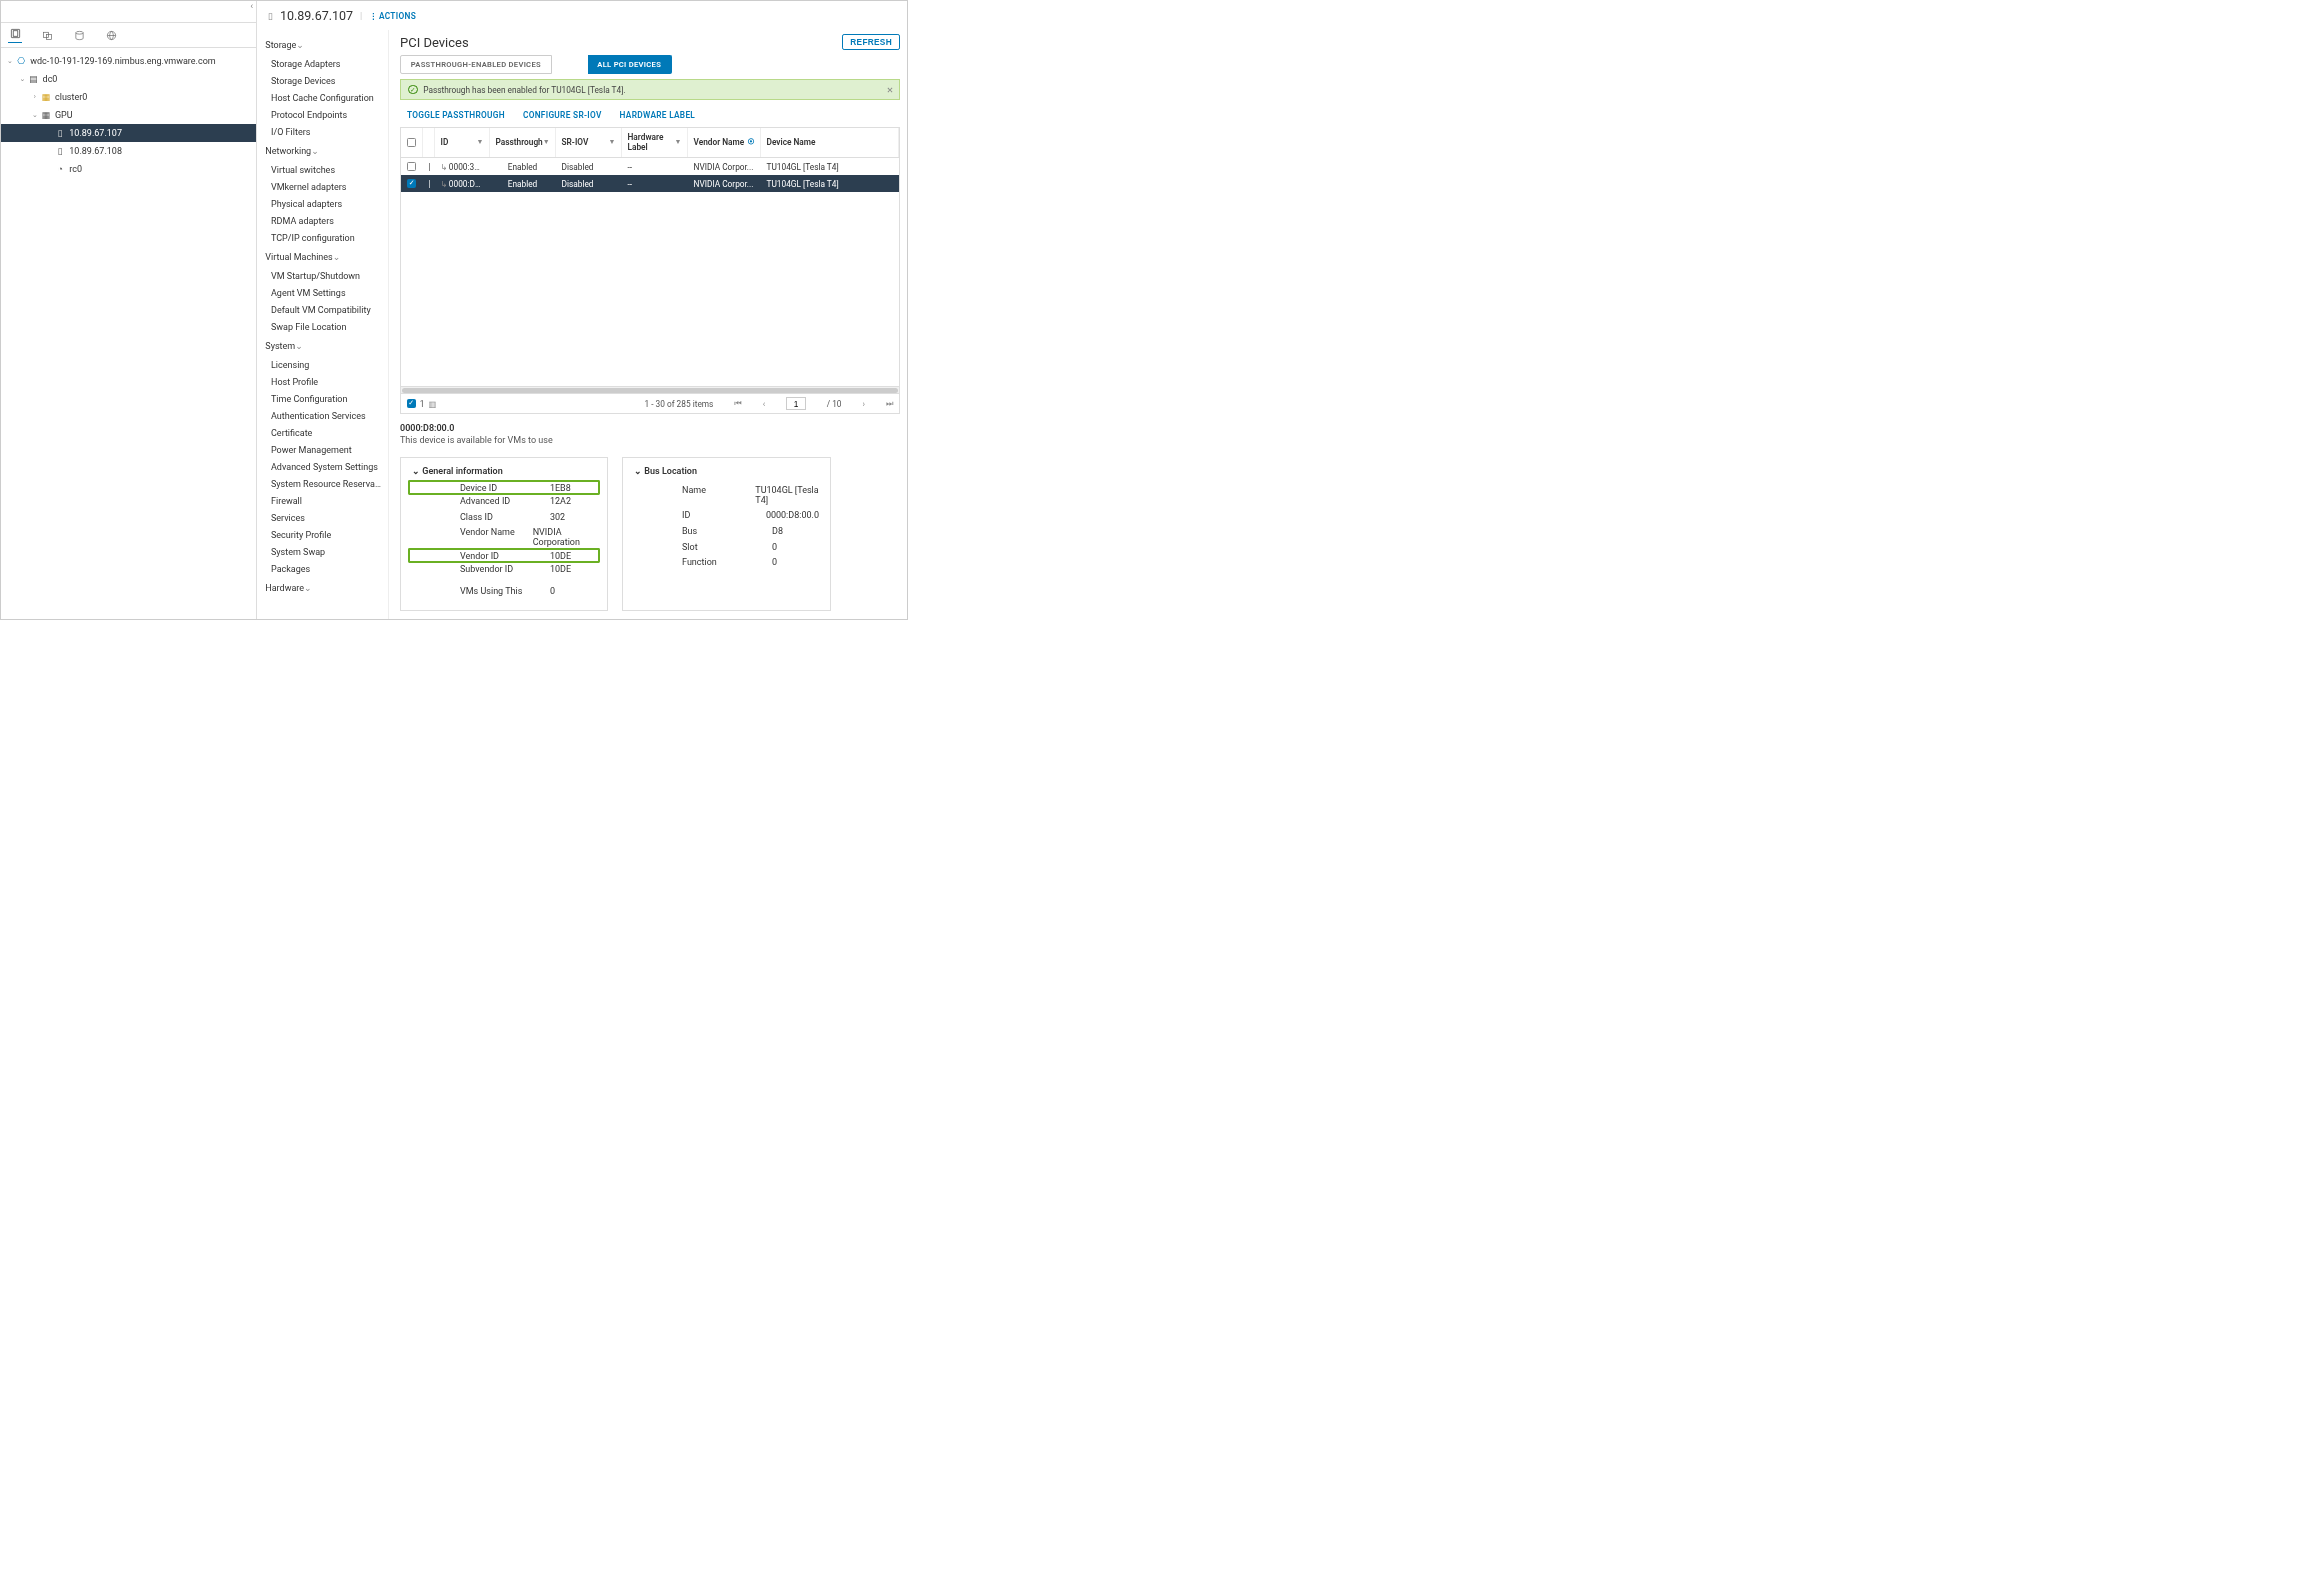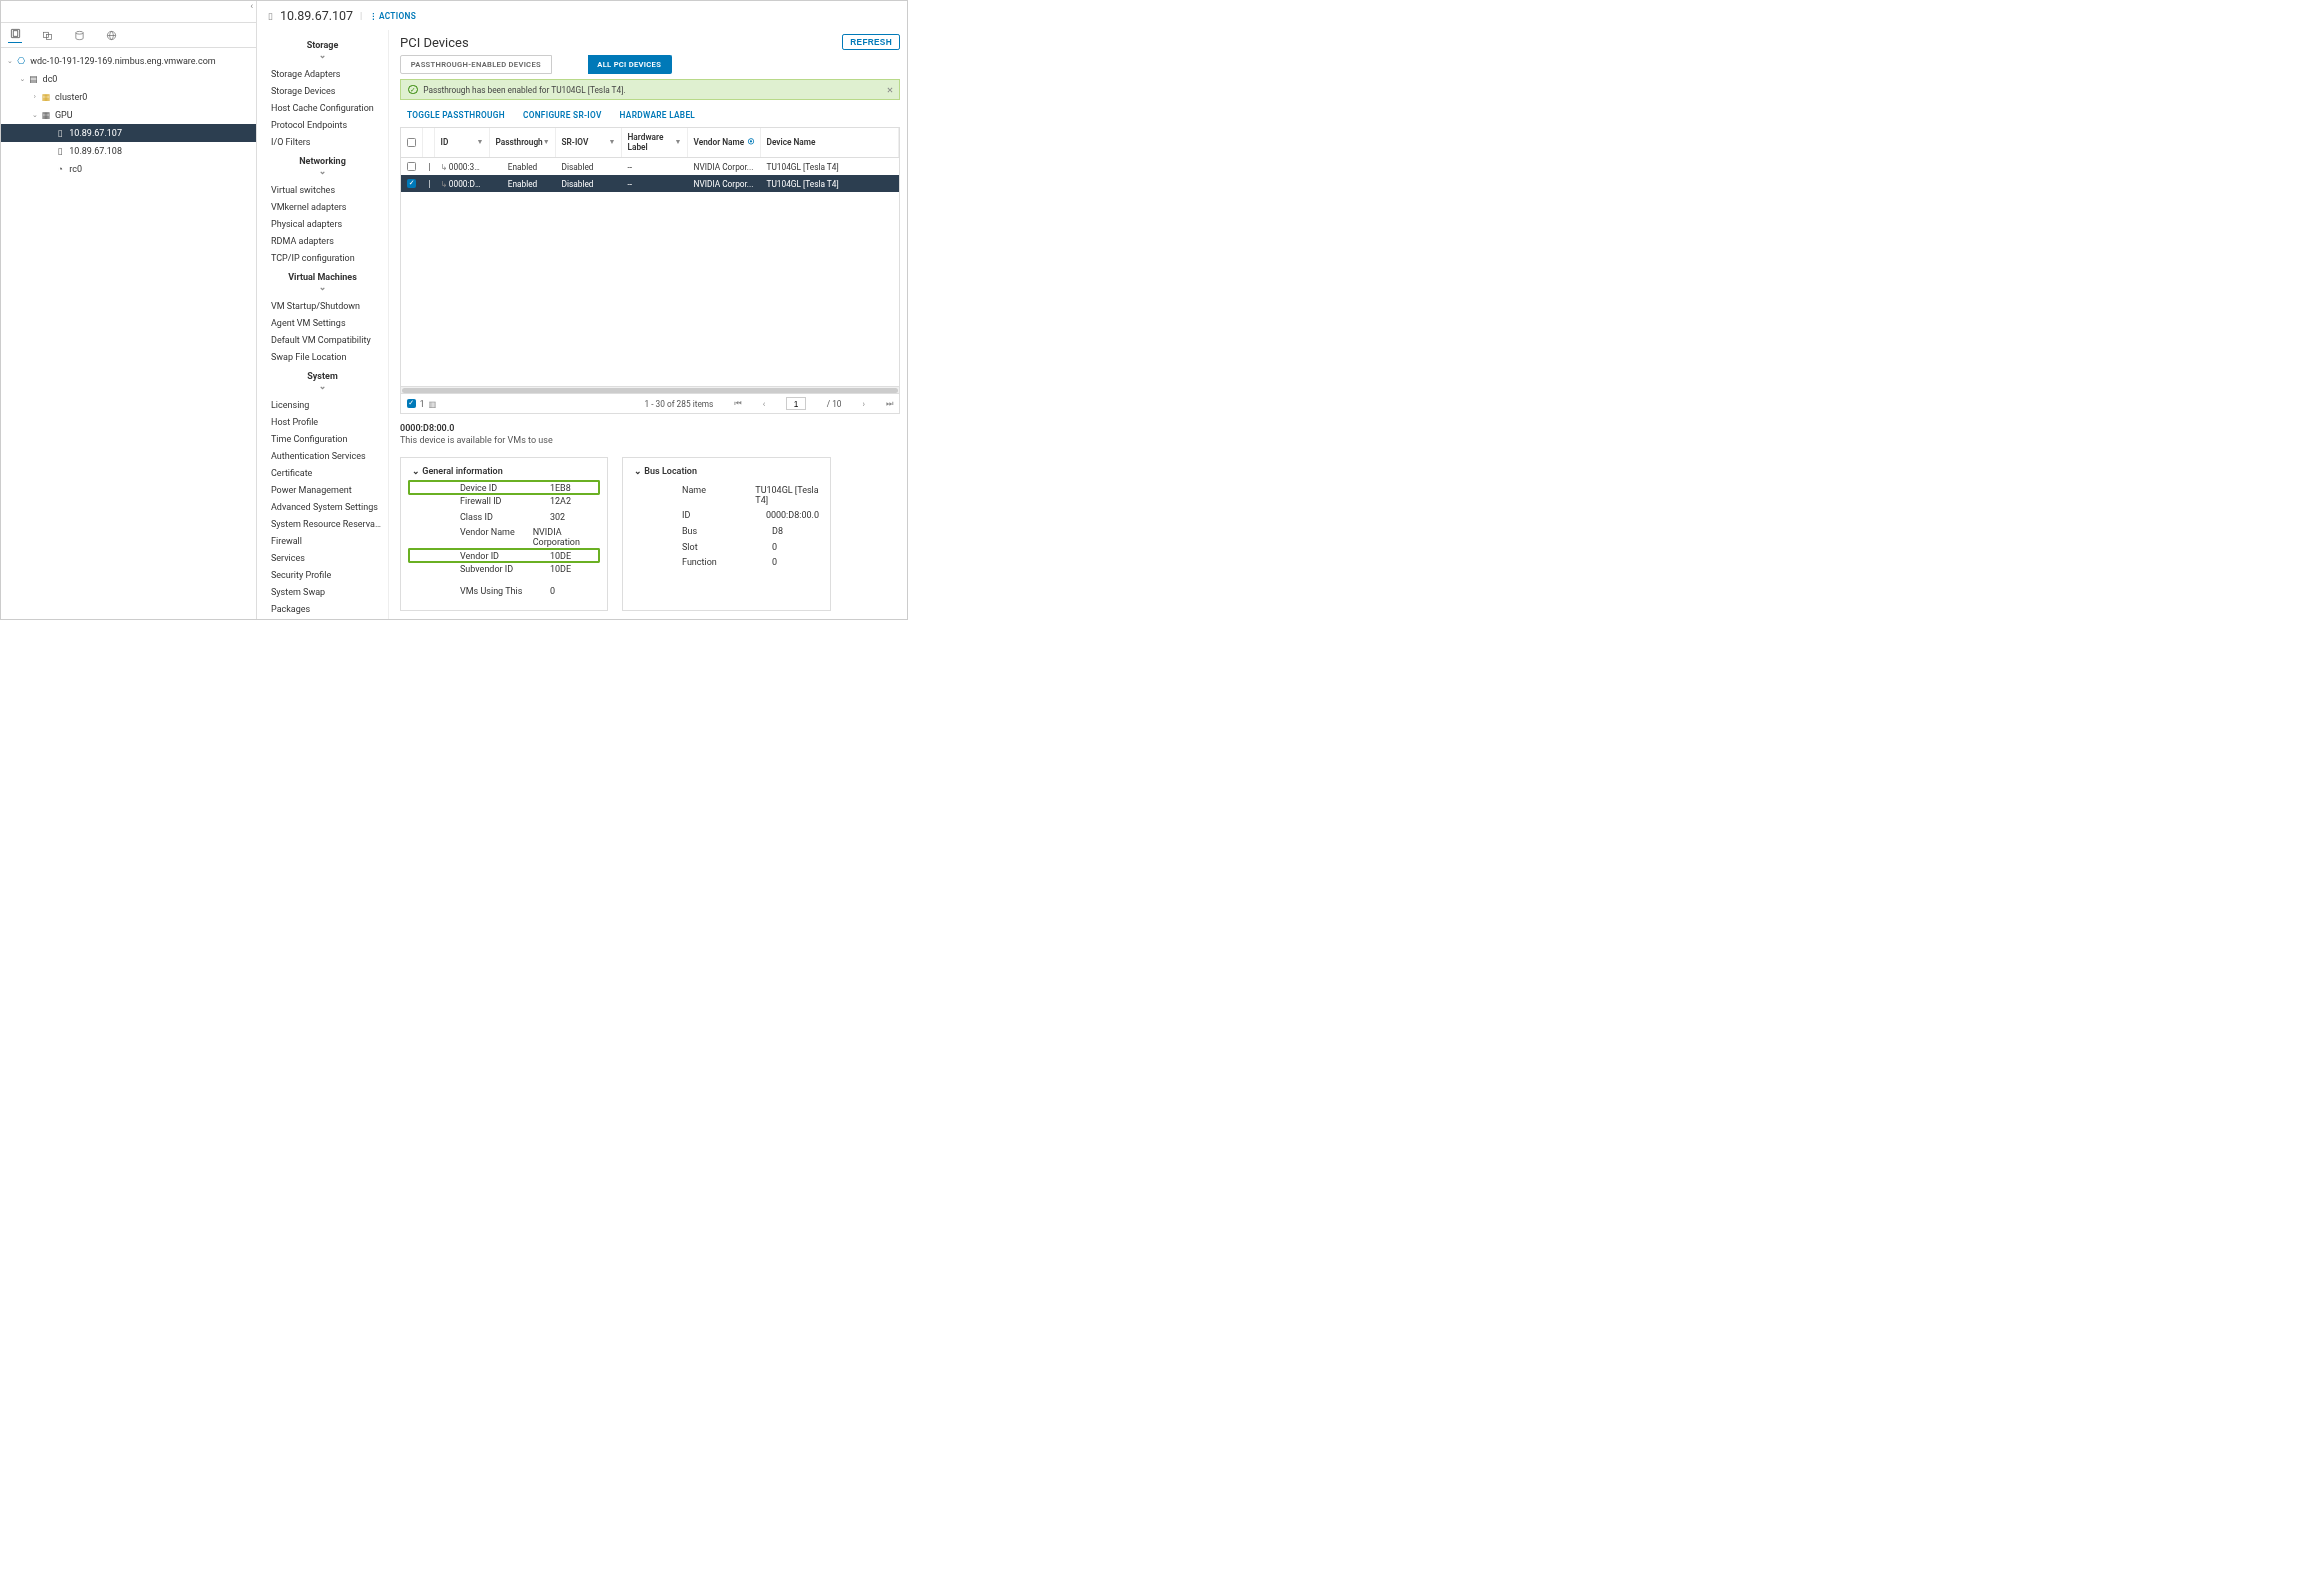--- a/index.html
+++ b/index.html
@@ -22,21 +22,21 @@
 .header-title { font-size:12.5px; font-weight:400; }
 .header-sep { color:#ccc; }
 .header-actions { color:#0079b8; font-size:8.3px; letter-spacing:0.3px; cursor:pointer; font-weight:600; }
 .tabs { display:flex; gap:16.6px; padding:0 11px; border-bottom:0.7px solid #ddd; }
 .tab { padding:4.2px 0 5.5px 0; cursor:pointer; color:#444; }
 .tab.active { border-bottom:2.1px solid #0079b8; color:#222; font-weight:500; }
 .content { display:flex; flex:1; overflow:hidden; }
 .config-nav { width:132px; border-right:0.7px solid #eee; overflow-y:auto; padding:4.2px 0 4.2px 0; position:relative; }
 .config-nav::-webkit-scrollbar { width:5.5px; }
 .config-nav::-webkit-scrollbar-thumb { background:#ccc; border-radius:2.8px; }
-.config-section { padding:5.5px 8.3px; font-weight:700; display:flex; align-items:center; cursor:pointer;flex-direction:column; }
+.config-section { padding:5.5px 8.3px; font-weight:400; display:flex; align-items:center; cursor:pointer; }
 .config-item { padding:3.5px 5.5px 3.5px 14px; cursor:pointer; color:#333; white-space:nowrap; overflow:hidden; text-overflow:ellipsis; }
 .detail { flex:1; display:flex; flex-direction:column; overflow:hidden; padding:4.2px 7px 7px 11px; }
 .detail-header { display:flex; align-items:center; justify-content:space-between; }
 .detail-title { font-size:13px; font-weight:400; }
 .refresh-btn { border:0.7px solid #0079b8; color:#0079b8; background:#fff; padding:2.1px 7px; font-size:8.3px; border-radius:2.1px; cursor:pointer; font-weight:600; letter-spacing:0.3px; }
 .pill-tabs { display:flex; margin-top:4.2px; }
 .pill { padding:4.2px 9.7px; font-size:7.6px; letter-spacing:0.3px; cursor:pointer; border:0.7px solid #ccc; color:#666; font-weight:600; }
 .pill.first { border-radius:2.1px 0 0 2.1px; }
 .pill.last { border-radius:0 2.1px 2.1px 0; border-left:none;margin-left:36px; }
 .pill.active { background:#0079b8; color:#fff; border-color:#0079b8; }
@@ -319,21 +319,21 @@
             <div class="card general">
               <div class="card-h">
                   <span>⌄</span>
                   <span>General information</span>
                 </div>
               <div class="kv hl">
                   <span class="k">Device ID</span>
                   <span class="v">1EB8</span>
                 </div>
               <div class="kv">
-                  <span class="k">Firewall ID</span>
+                  <span class="k">Advanced ID</span>
                   <span class="v">12A2</span>
                 </div>
               <div class="kv">
                   <span class="k">Class ID</span>
                   <span class="v">302</span>
                 </div>
               <div class="kv">
                   <span class="k">Vendor Name</span>
                   <span class="v">NVIDIA Corporation</span>
                 </div>

